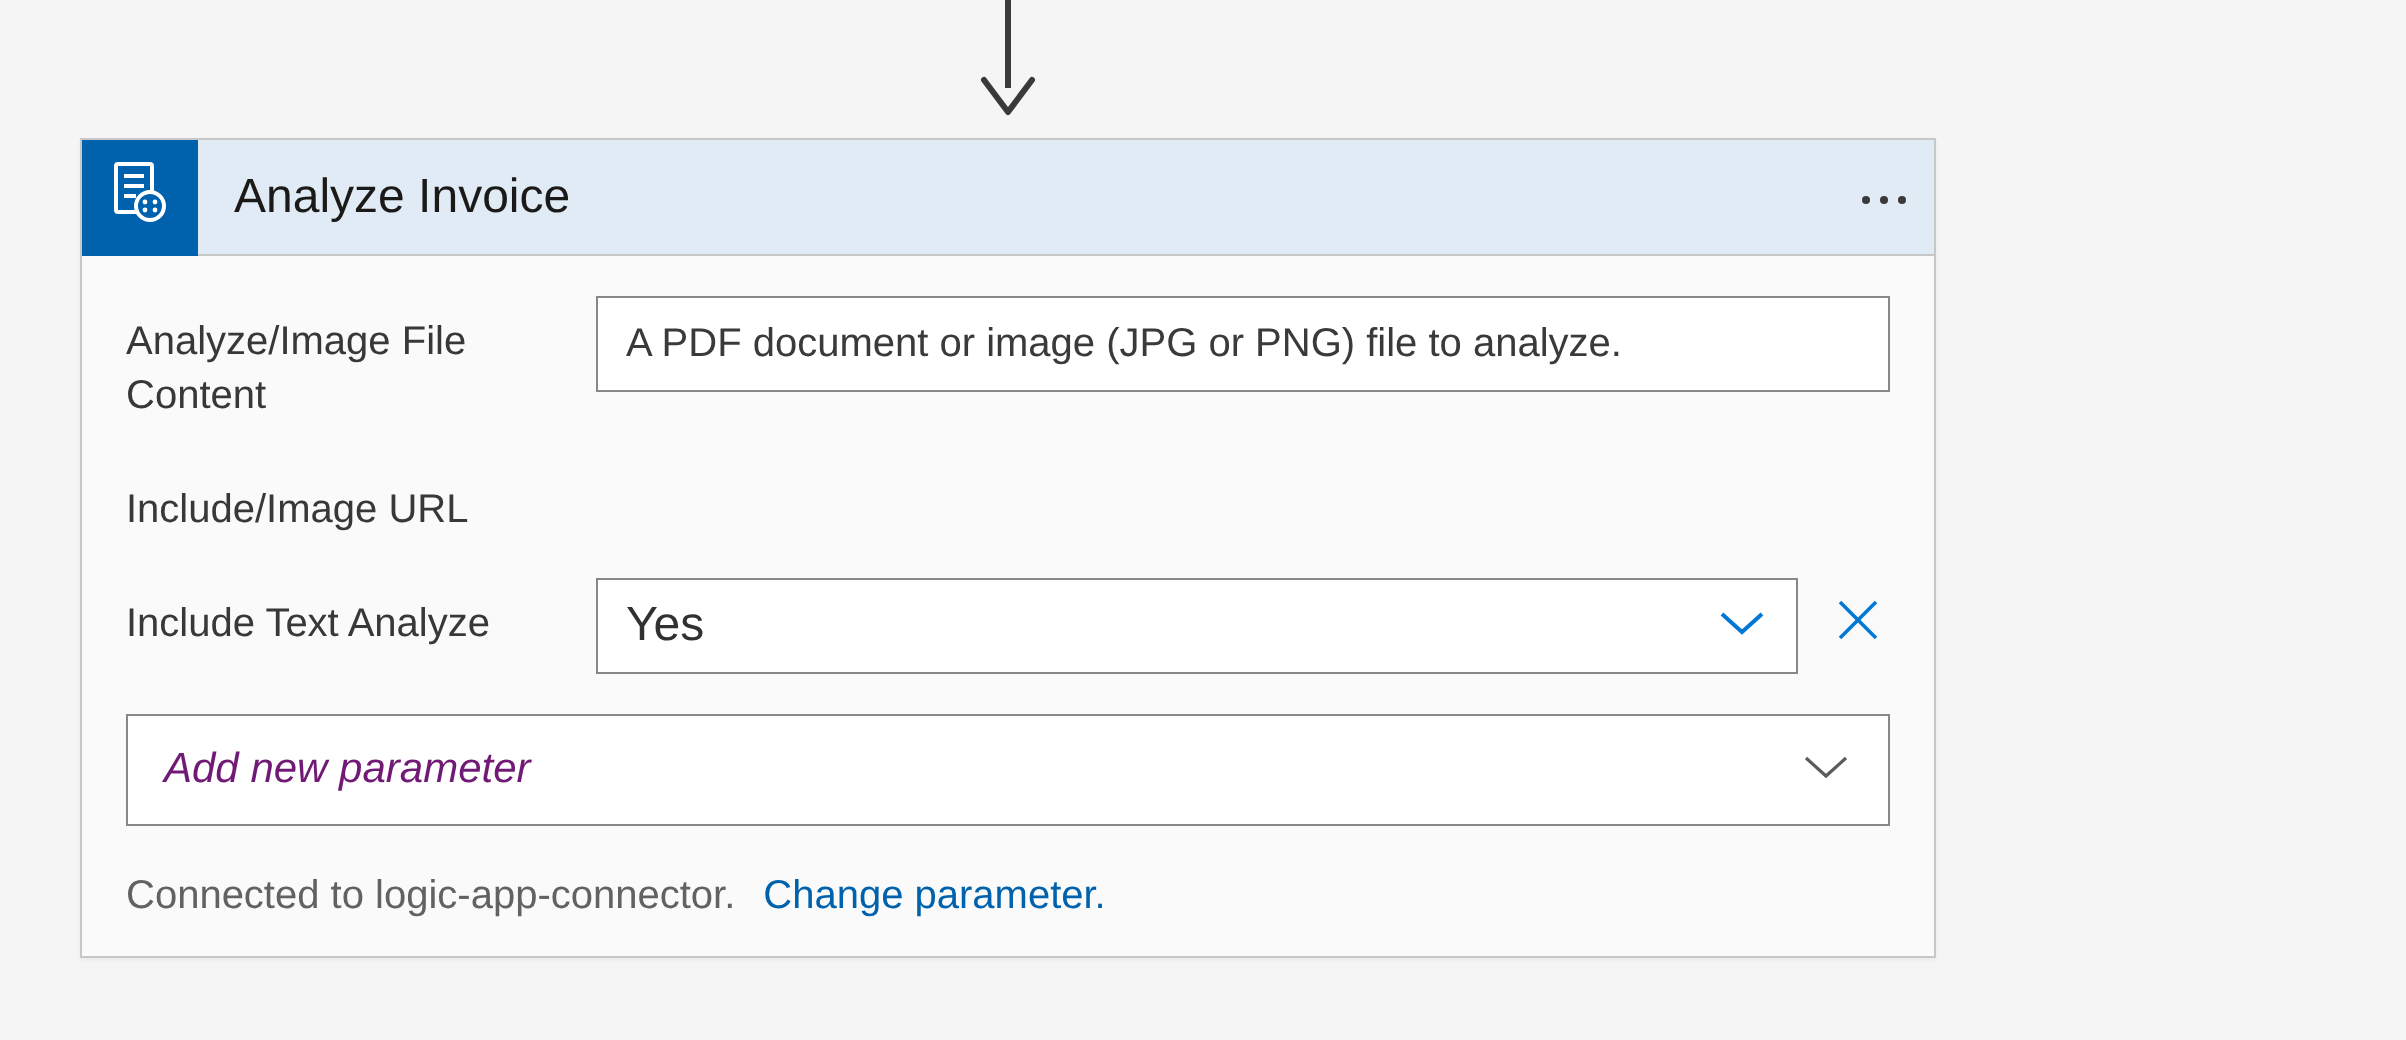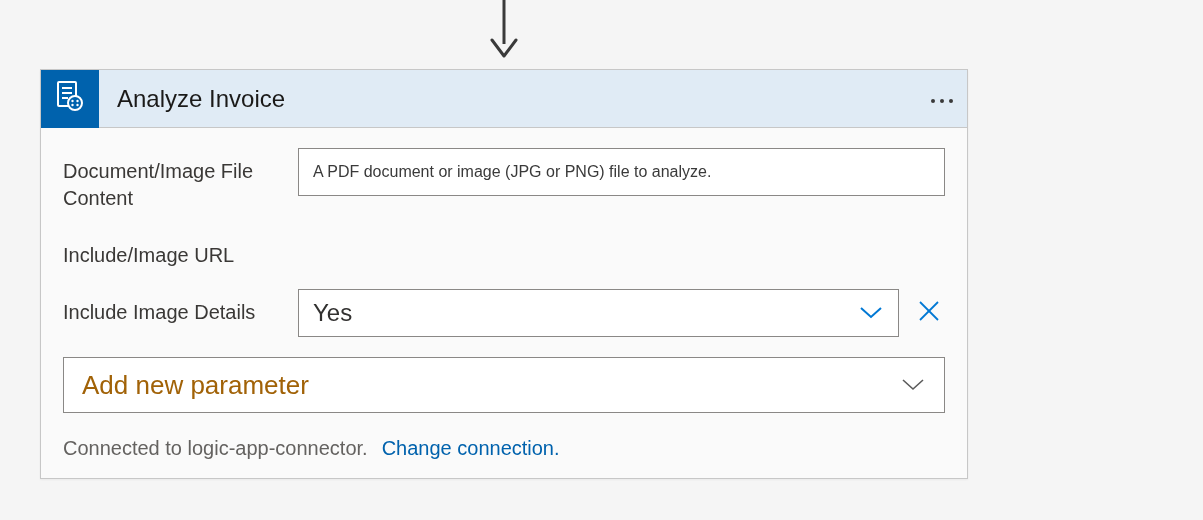--- a/index.html
+++ b/index.html
@@ -78,21 +78,21 @@
     display: flex;
     align-items: center;
     gap: 14px;
   }
   .text-input {
     width: 100%;
     height: 48px;
     border: 1px solid #8a8886;
     background: #ffffff;
     padding: 0 14px;
-    font-size: 16px;
+    font-size: 20px;
     font-family: inherit;
     color: #323130;
     outline: none;
   }
   .text-input::placeholder {
     color: #3a3a3a;
     opacity: 1;
   }
   .select-box {
     flex: 1;
@@ -122,22 +122,23 @@
     height: 56px;
     border: 1px solid #8a8886;
     background: #ffffff;
     display: flex;
     align-items: center;
     justify-content: space-between;
     padding: 0 18px;
     cursor: pointer;
   }
   .add-param-text {
-    font-size: 26px;
-    color: #a16207;
+    font-size: 21px;
+    color: #701a75;
+    font-style: italic;
   }
   .footer-line {
     margin-top: 24px;
     font-size: 20px;
     color: #646260;
     display: flex;
     gap: 14px;
     align-items: center;
   }
   .change-link {
@@ -183,32 +184,32 @@
             <circle cx="13" cy="4" r="2" fill="#3a3a3a"></circle>
             <circle cx="22" cy="4" r="2" fill="#3a3a3a"></circle>
           </svg>
         </span>
       </div>
     </div>
 
     <div class="card-body">
 
       <div class="row">
-        <div class="row-label">Document/Image File Content</div>
+        <div class="row-label">Analyze/Image File Content</div>
         <div class="row-field">
           <input class="text-input" type="text" placeholder="A PDF document or image (JPG or PNG) file to analyze." style="">
         </div>
       </div>
 
       <div class="row">
         <div class="row-label">Include/Image URL</div>
       </div>
 
       <div class="row">
-        <div class="row-label">Include Image Details</div>
+        <div class="row-label">Include Text Analyze</div>
         <div class="row-field">
           <div class="select-box">
             <span class="select-value">Yes</span>
             <span class="select-caret">
               <svg width="26" height="16" viewBox="0 0 26 16">
                 <path d="M 3 4 L 13 13 L 23 4" fill="none" stroke="#0078d4" stroke-width="2"></path>
               </svg>
             </span>
           </div>
           <div class="close-btn">
@@ -226,18 +227,18 @@
         <span class="add-param-text">Add new parameter</span>
         <span>
           <svg width="26" height="16" viewBox="0 0 26 16">
             <path d="M 3 4 L 13 13 L 23 4" fill="none" stroke="#5b5b5b" stroke-width="1.6"></path>
           </svg>
         </span>
       </div>
 
       <div class="footer-line">
         <span>Connected to logic-app-connector.</span>
-        <span class="change-link">Change connection.</span>
+        <span class="change-link">Change parameter.</span>
       </div>
 
     </div>
   </div>
 </div>
 
 </body></html>

